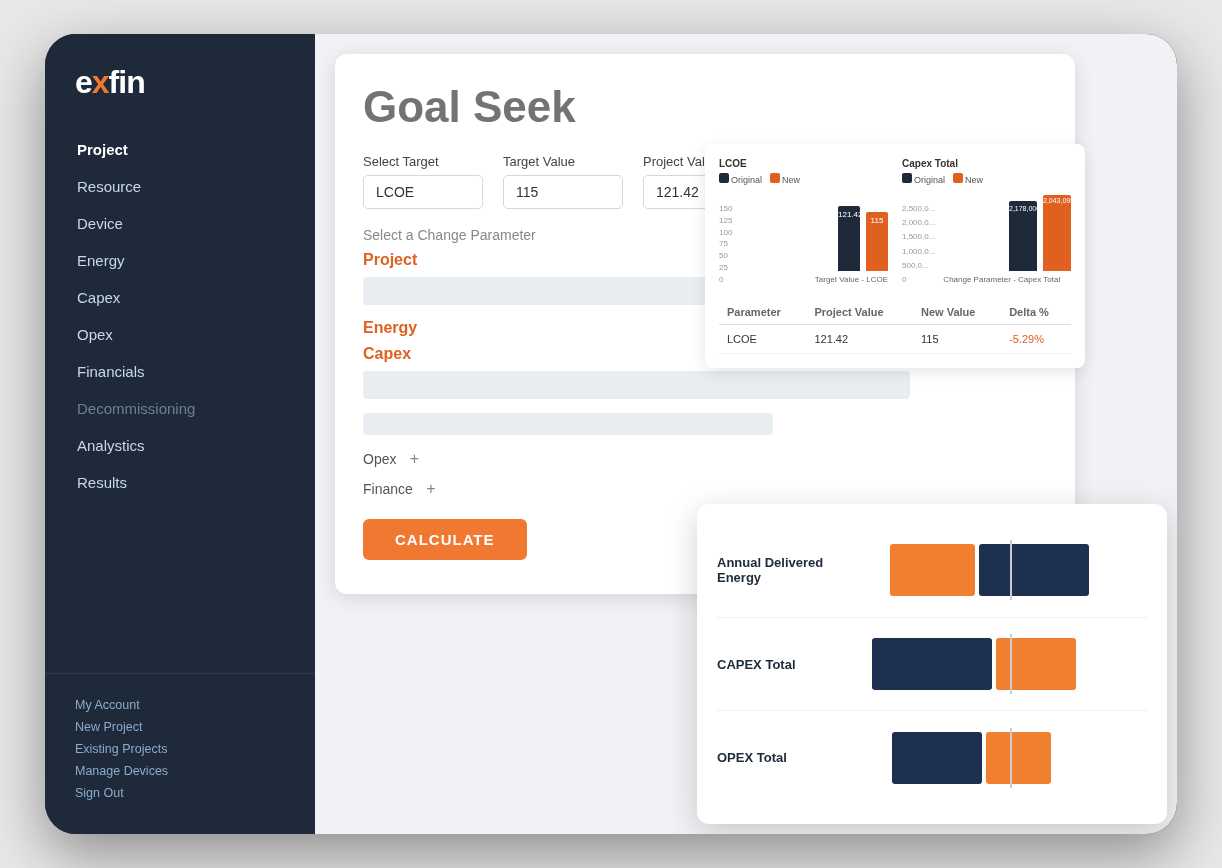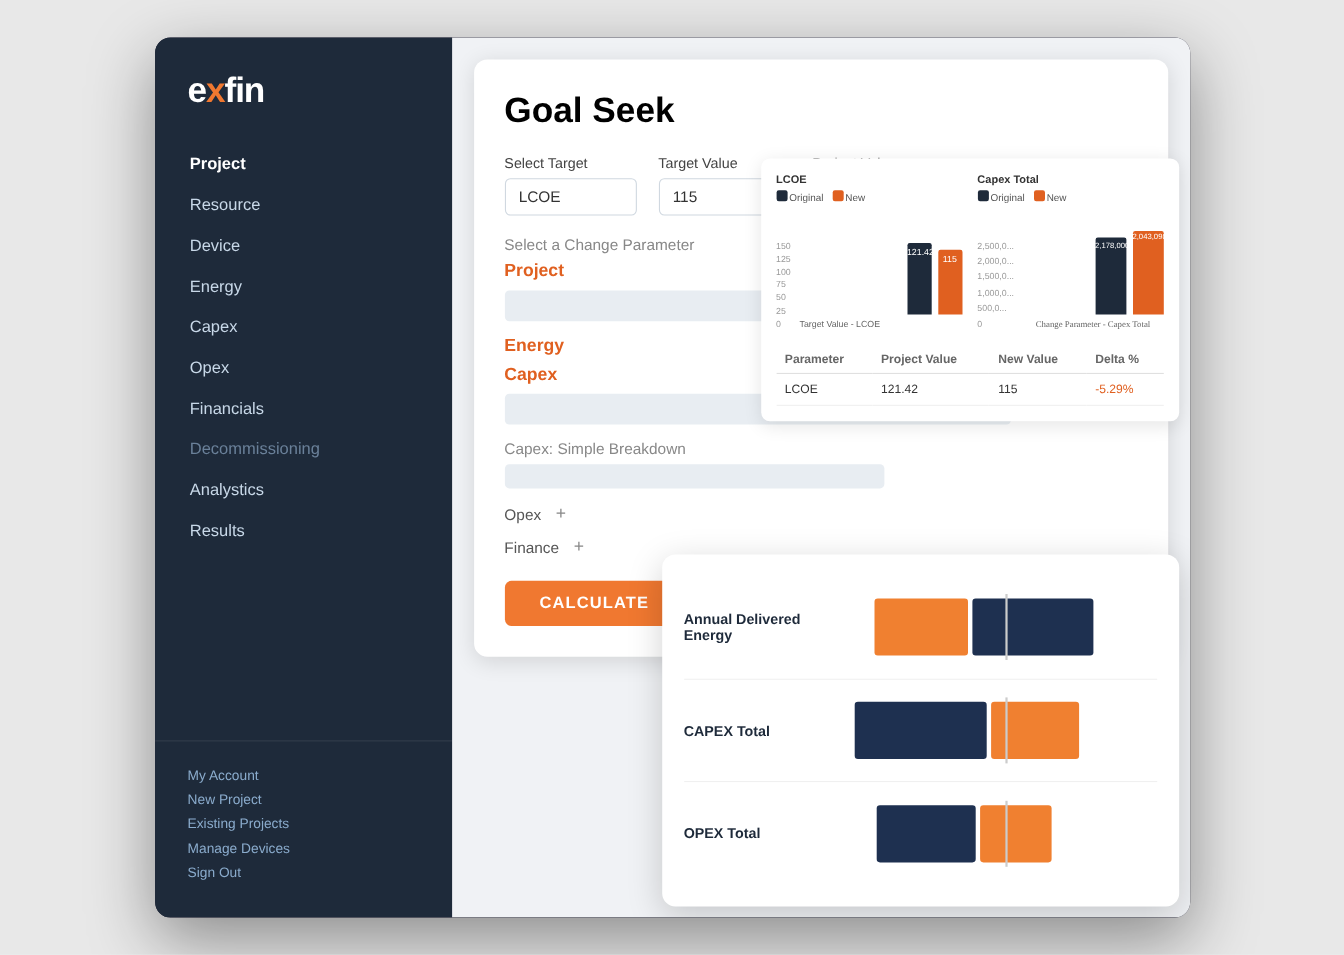--- a/index.html
+++ b/index.html
@@ -5,24 +5,24 @@
     * { box-sizing: border-box; margin: 0; padding: 0; }
     body {
       background: #e8e8e8;
       display: flex;
       align-items: center;
       justify-content: center;
       min-height: 868px;
       font-family: -apple-system, BlinkMacSystemFont, 'Segoe UI', sans-serif;
     }
     .tablet-frame {
-      width: 941px;
+      width: 1132px;
       height: 800px;
       background: #1a1a2e;
-      border-radius: 14px;
+      border-radius: 31px;
       box-shadow: 0 20px 60px rgba(0,0,0,0.4);
       display: flex;
       overflow: hidden;
       position: relative;
     }
     
     .sidebar {
       width: 270px;
       min-width: 270px;
       background: #1e2a3a;
@@ -83,23 +83,23 @@
       background: #fff;
       border-radius: 12px;
       box-shadow: 0 4px 20px rgba(0,0,0,0.12);
       width: 740px;
       min-height: 540px;
       padding: 28px 28px 28px 28px;
       position: relative;
       z-index: 2;
     }
     .goal-seek-title {
-      font-size: 32px;
+      font-size: 44px;
       font-weight: 700;
-      color: #000000;
+      color: #737373;
       margin-bottom: 22px;
     }
     .form-row {
       display: flex;
       gap: 20px;
       margin-bottom: 18px;
     }
     .form-group {
       display: flex;
       flex-direction: column;
@@ -192,21 +192,21 @@
       font-size: 10px;
       color: #333;
       font-weight: 600;
       margin-bottom: 4px;
     }
     .legend {
       display: flex;
       gap: 8px;
       font-size: 9px;
       color: #555;
-      margin-bottom: 21px;
+      margin-bottom: 6px;
     }
     .legend-dot {
       width: 10px; height: 10px;
       border-radius: 2px;
       display: inline-block;
       margin-right: 2px;
     }
     .bar {
       width: 22px;
       border-radius: 2px 2px 0 0;
@@ -356,21 +356,20 @@
       <div class="section-label">Select a Change Parameter</div>
 
       <div class="section-title">Project</div>
       <div class="param-bar short"></div>
 
       <div class="section-title">Energy</div>
 
       <div class="section-title">Capex</div>
       <div class="param-bar short"></div>
 
-      <div class="section-label" style="margin-bottom:6px;">Capex: Simple Breakdown</div>
       <div class="param-bar" style="width:60%; height:22px;"></div>
 
       <div class="subsection-row" style="margin-top:10px;">
         <span class="subsection-label">Opex</span>
         <button class="plus-btn">+</button>
       </div>
       <div class="subsection-row">
         <span class="subsection-label">Finance</span>
         <button class="plus-btn">+</button>
       </div>
@@ -405,21 +404,21 @@
                       <span style="position:absolute; top:4px; left:0; right:0; text-align:center; font-size:8px; color:#fff;">121.42</span>
                     </div>
                   </div>
                   <div style="display:flex; flex-direction:column; align-items:center;">
                     <div class="bar-wrapper" style="position:relative;">
                       <div class="bar orange" style="height:59px;"></div>
                       <span style="position:absolute; top:4px; left:0; right:0; text-align:center; font-size:8px; color:#fff;">115</span>
                     </div>
                   </div>
                 </div>
-                <div style="font-size:8px; color:#666; text-align:left; width:100%;">Target Value - LCOE</div>
+                <div style="font-size:8px; color:#666; text-align:right; width:100%;">Target Value - LCOE</div>
               </div>
             </div>
           </div>
 
           <div class="mini-chart">
             <div class="mini-chart-title">Capex Total</div>
             <div class="legend">
               <span><span class="legend-dot" style="background:#1e2a3a;"></span>Original</span>
               <span><span class="legend-dot" style="background:#e06020;"></span>New</span>
             </div>
@@ -436,21 +435,21 @@
                 <div style="display:flex; align-items:flex-end; gap:6px; height:80px;">
                   <div style="position:relative;">
                     <div class="bar dark" style="height:70px; width:28px;"></div>
                     <span style="position:absolute; top:4px; left:0; right:0; text-align:center; font-size:7px; color:#fff;">2,178,000,000</span>
                   </div>
                   <div style="position:relative;">
                     <div class="bar orange" style="height:76px; width:28px;"></div>
                     <span style="position:absolute; top:2px; left:0; right:0; text-align:center; font-size:7px; color:#fff;">2,043,098...</span>
                   </div>
                 </div>
-                <div style="font-size:8px; color:#666; text-align:center; width:100%;font-family:Liberation Serif, serif;">Change Parameter - Capex Total</div>
+                <div style="font-size:8px; color:#666; text-align:left; width:100%;">Change Parameter - Capex Total</div>
               </div>
             </div>
           </div>
         </div>
 
         <table class="results-table">
           <thead>
             <tr>
               <th>Parameter</th>
               <th>Project Value</th>

